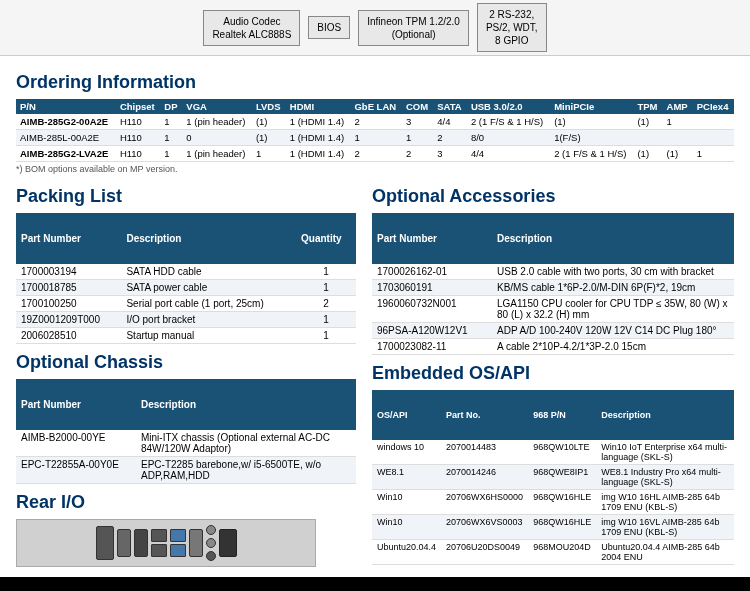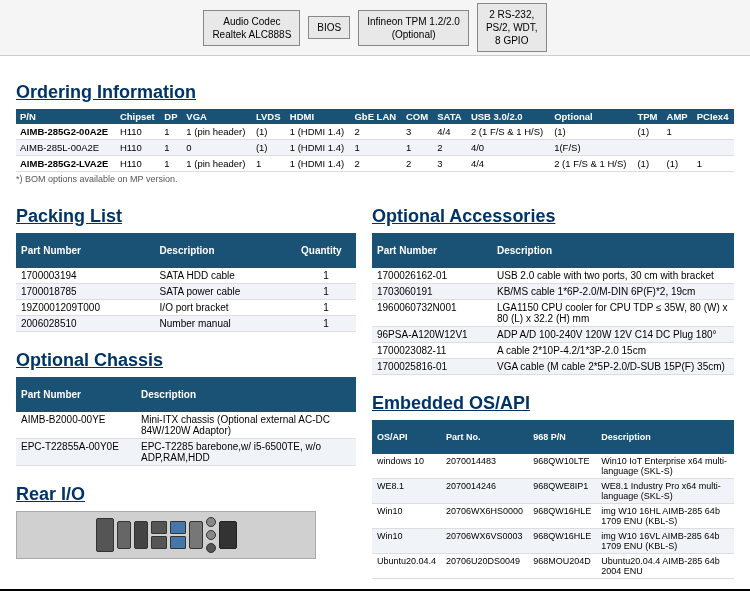--- a/index.html
+++ b/index.html
@@ -38,34 +38,33 @@
     .content {
       padding: 8px 16px 0 16px;
     }
 
     
     .section-title {
       font-size: 18px;
       font-weight: bold;
       color: #003366;
       margin-bottom: 6px;
-      margin-top: 18px;
-      text-decoration: underline;
+      margin-top: 8px;
     }
 
     
     table {
       border-collapse: collapse;
       width: 100%;
       font-size: 10px;
     }
     table th {
       background: #1a5276;
       color: #fff;
-      padding: 12px 5px;
+      padding: 20px 5px;
       text-align: left;
       font-weight: bold;
     }
     table td {
       padding: 2px 5px;
       border-bottom: 1px solid #ddd;
       vertical-align: top;
     }
     table tr:nth-child(even) td {
       background: #f0f4f8;
@@ -184,21 +183,21 @@
           <th>P/N</th>
           <th>Chipset</th>
           <th>DP</th>
           <th>VGA</th>
           <th>LVDS</th>
           <th>HDMI</th>
           <th>GbE LAN</th>
           <th>COM</th>
           <th>SATA</th>
           <th>USB 3.0/2.0</th>
-          <th>Optional</th>
+          <th>MiniPCIe</th>
           <th>TPM</th>
           <th>AMP</th>
           <th>PCIex4</th>
         </tr>
     </thead>
     <tbody id="ordering-body">
         <tr>
           <td style="font-weight: bold;">AIMB-285G2-00A2E</td>
           <td>H110</td>
           <td>1</td>
@@ -217,21 +216,21 @@
         <tr>
           <td style="font-weight: normal;">AIMB-285L-00A2E</td>
           <td>H110</td>
           <td>1</td>
           <td>0</td>
           <td>(1)</td>
           <td>1 (HDMI 1.4)</td>
           <td>1</td>
           <td>1</td>
           <td>2</td>
-          <td>4/0</td>
+          <td>8/0</td>
           <td>1(F/S)</td>
           <td></td>
           <td></td>
           <td></td>
         </tr>
         <tr>
           <td style="font-weight: bold;">AIMB-285G2-LVA2E</td>
           <td>H110</td>
           <td>1</td>
           <td>1 (pin header)</td>
@@ -268,27 +267,32 @@
               <td>1700003194</td>
               <td>SATA HDD cable</td>
               <td>1</td>
             </tr>
             <tr>
               <td>1700018785</td>
               <td>SATA power cable</td>
               <td>1</td>
             </tr>
             <tr>
+              <td>1700100250</td>
+              <td>Serial port cable (1 port, 25cm)</td>
+              <td>2</td>
+            </tr>
+            <tr>
               <td>19Z0001209T000</td>
               <td>I/O port bracket</td>
               <td>1</td>
             </tr>
             <tr>
               <td>2006028510</td>
-              <td>Number manual</td>
+              <td>Startup manual</td>
               <td>1</td>
             </tr>
           </tbody>
       </table>
 
       <div class="section-title">Optional Chassis</div>
       <table class="chassis-table">
         <thead>
           <tr id="chassis-header">
               <th>Part Number</th>
@@ -361,24 +365,20 @@
 80 (W) x 80 (L) x 32.2 (H) mm</td>
             </tr>
             <tr>
               <td>96PSA-A120W12V1</td>
               <td>ADP A/D 100-240V 120W 12V C14 DC Plug 180°</td>
             </tr>
             <tr>
               <td>1700023082-11</td>
               <td>A cable 2*10P-4.2/1*3P-2.0 15cm</td>
             </tr>
-            <tr>
-              <td>1700025816-01</td>
-              <td>VGA cable (M cable 2*5P-2.0/D-SUB 15P(F) 35cm)</td>
-            </tr>
           </tbody>
       </table>
 
       <div class="section-title">Embedded OS/API</div>
       <table class="os-table">
         <thead>
           <tr id="os-header">
               <th>OS/API</th>
               <th>Part No.</th>
               <th>968 P/N</th>

